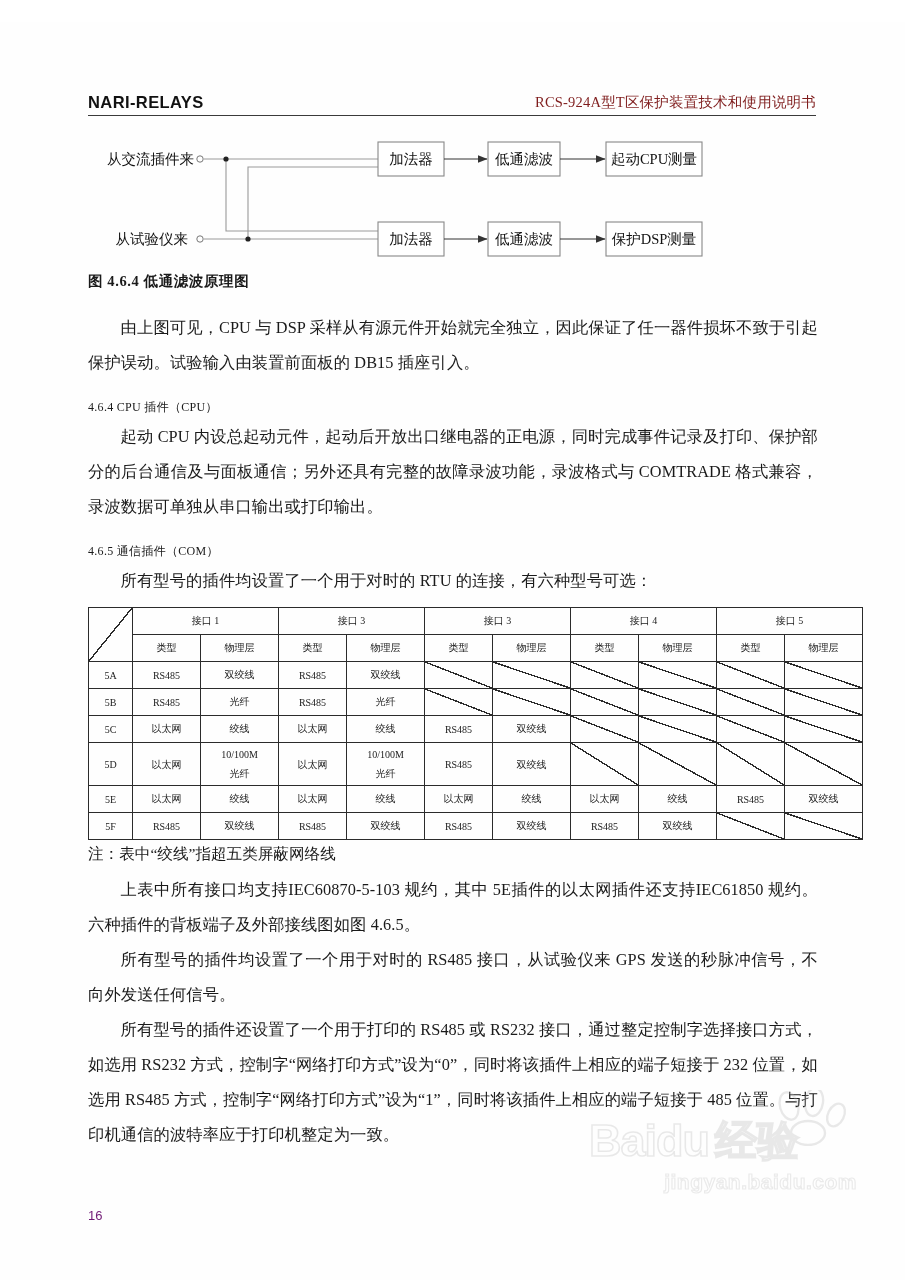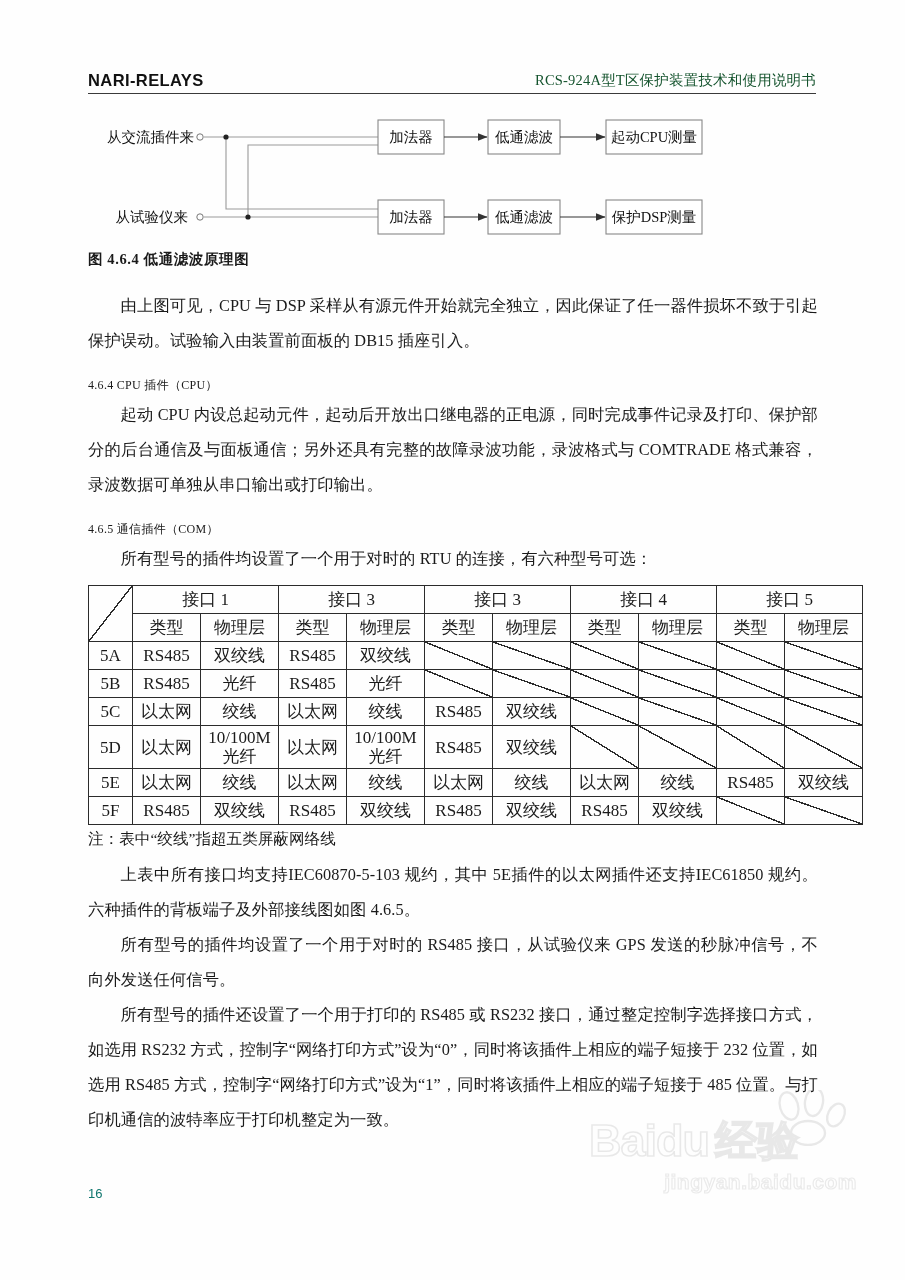--- a/index.html
+++ b/index.html
@@ -13,20 +13,21 @@
     position: relative;
     font-family: "Liberation Serif", "DejaVu Serif", serif;
     color: #1a1a1a;
     overflow: hidden;
   }
 
   .page {
     position: absolute;
     inset: 0;
     background: #fefefe;
+    margin-top: 22px;
   }
 
   
   .doc-header {
     position: absolute;
     left: 88px;
     top: 58px;
     width: 728px;
     height: 36px;
     border-bottom: 1.5px solid #3a3a3a;
@@ -38,21 +39,21 @@
   }
   .brand {
     font-family: "Liberation Sans", "DejaVu Sans", sans-serif;
     font-size: 16.5px;
     font-weight: 700;
     letter-spacing: 0.4px;
     color: #111;
   }
   .header-title {
     font-size: 14.5px;
-    color: #14532d;
+    color: #7f1d1d;
     letter-spacing: 0.2px;
   }
 
   
   .figure-wrap {
     position: absolute;
     left: 88px;
     top: 110px;
     width: 728px;
     height: 160px;
@@ -93,21 +94,21 @@
     letter-spacing: 0.3px;
   }
   .gap-sm { height: 6px; }
 
   
   .tbl-wrap { margin-top: 9px; }
   table.com {
     border-collapse: collapse;
     width: 100%;
     table-layout: fixed;
-    font-size: 17px;
+    font-size: 10px;
     padding-left: 32px;
   }
   table.com td, table.com th {
     border: 1px solid #2b2b2b;
     text-align: center;
     vertical-align: middle;
     padding: 2px 1px;
     height: 22px;
     font-weight: normal;
     position: relative;
@@ -140,21 +141,21 @@
     line-height: 24px;
   }
 
   
   .page-num {
     position: absolute;
     left: 88px;
     top: 1186px;
     font-family: "Liberation Sans", "DejaVu Sans", sans-serif;
     font-size: 13px;
-    color: #0f766e;
+    color: #701a75;
   }
 
   .watermark {
     position: absolute;
     right: 48px;
     bottom: 36px;
     width: 268px;
     height: 128px;
     opacity: 0.30;
     pointer-events: none;

